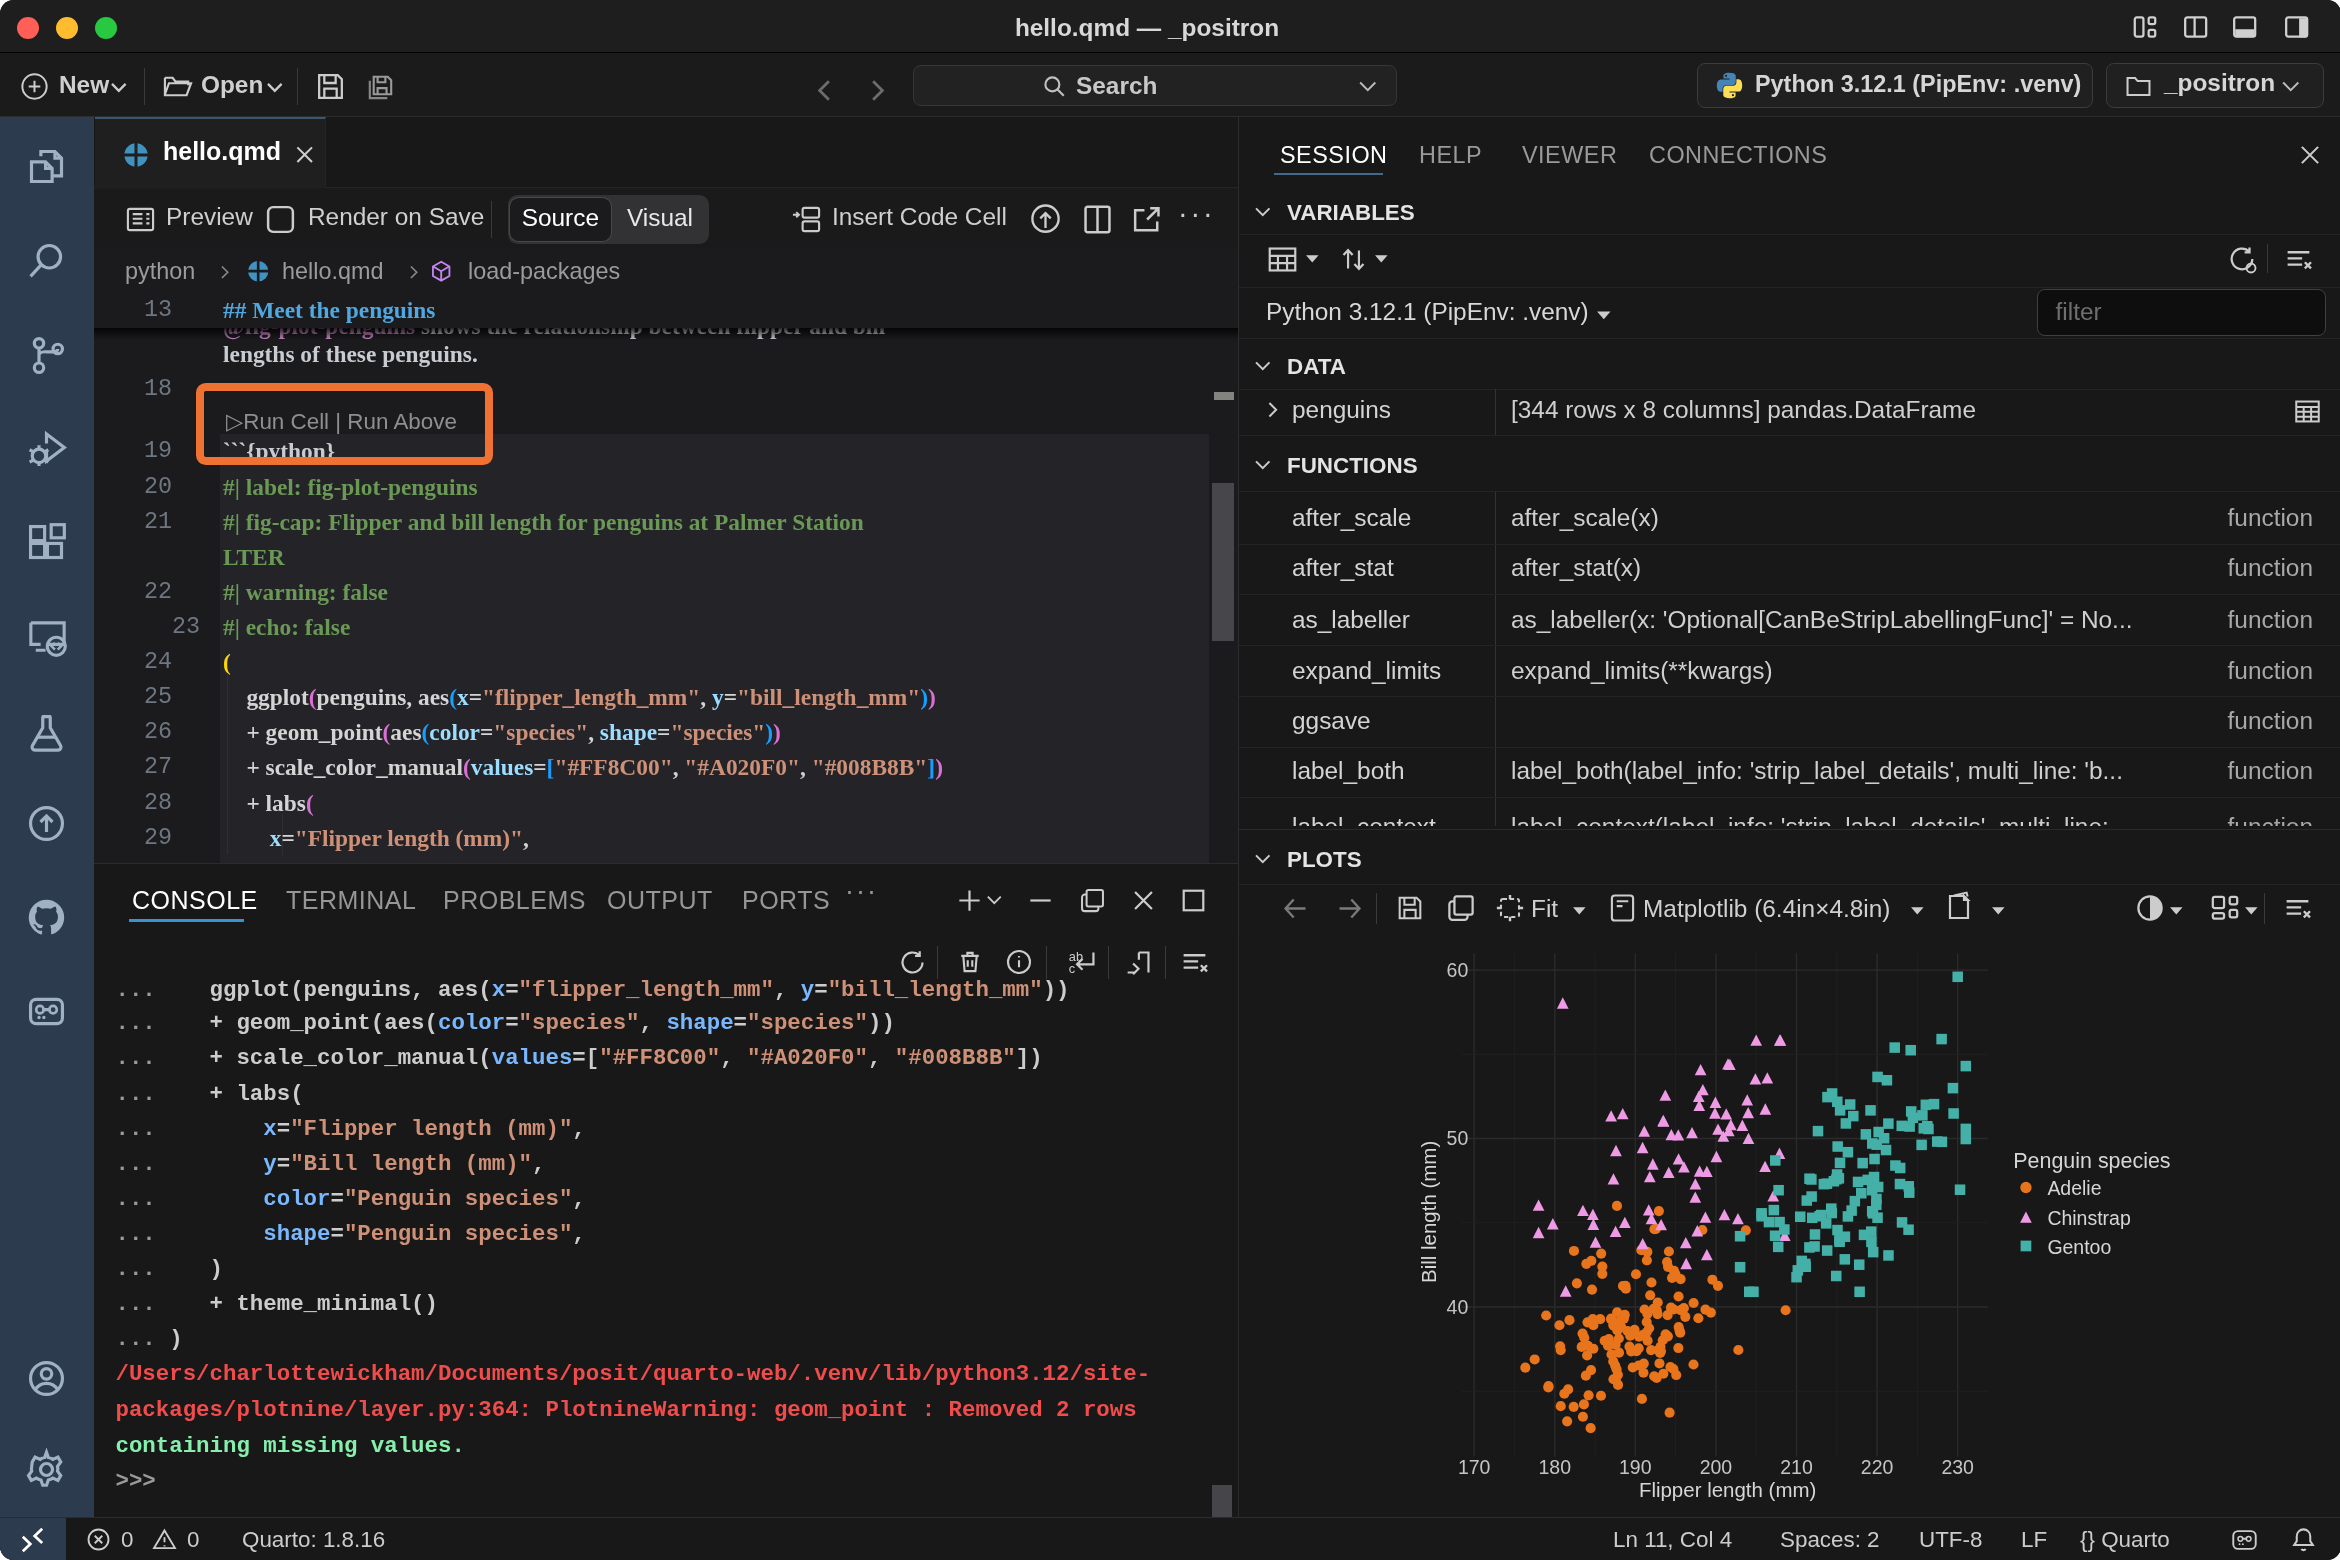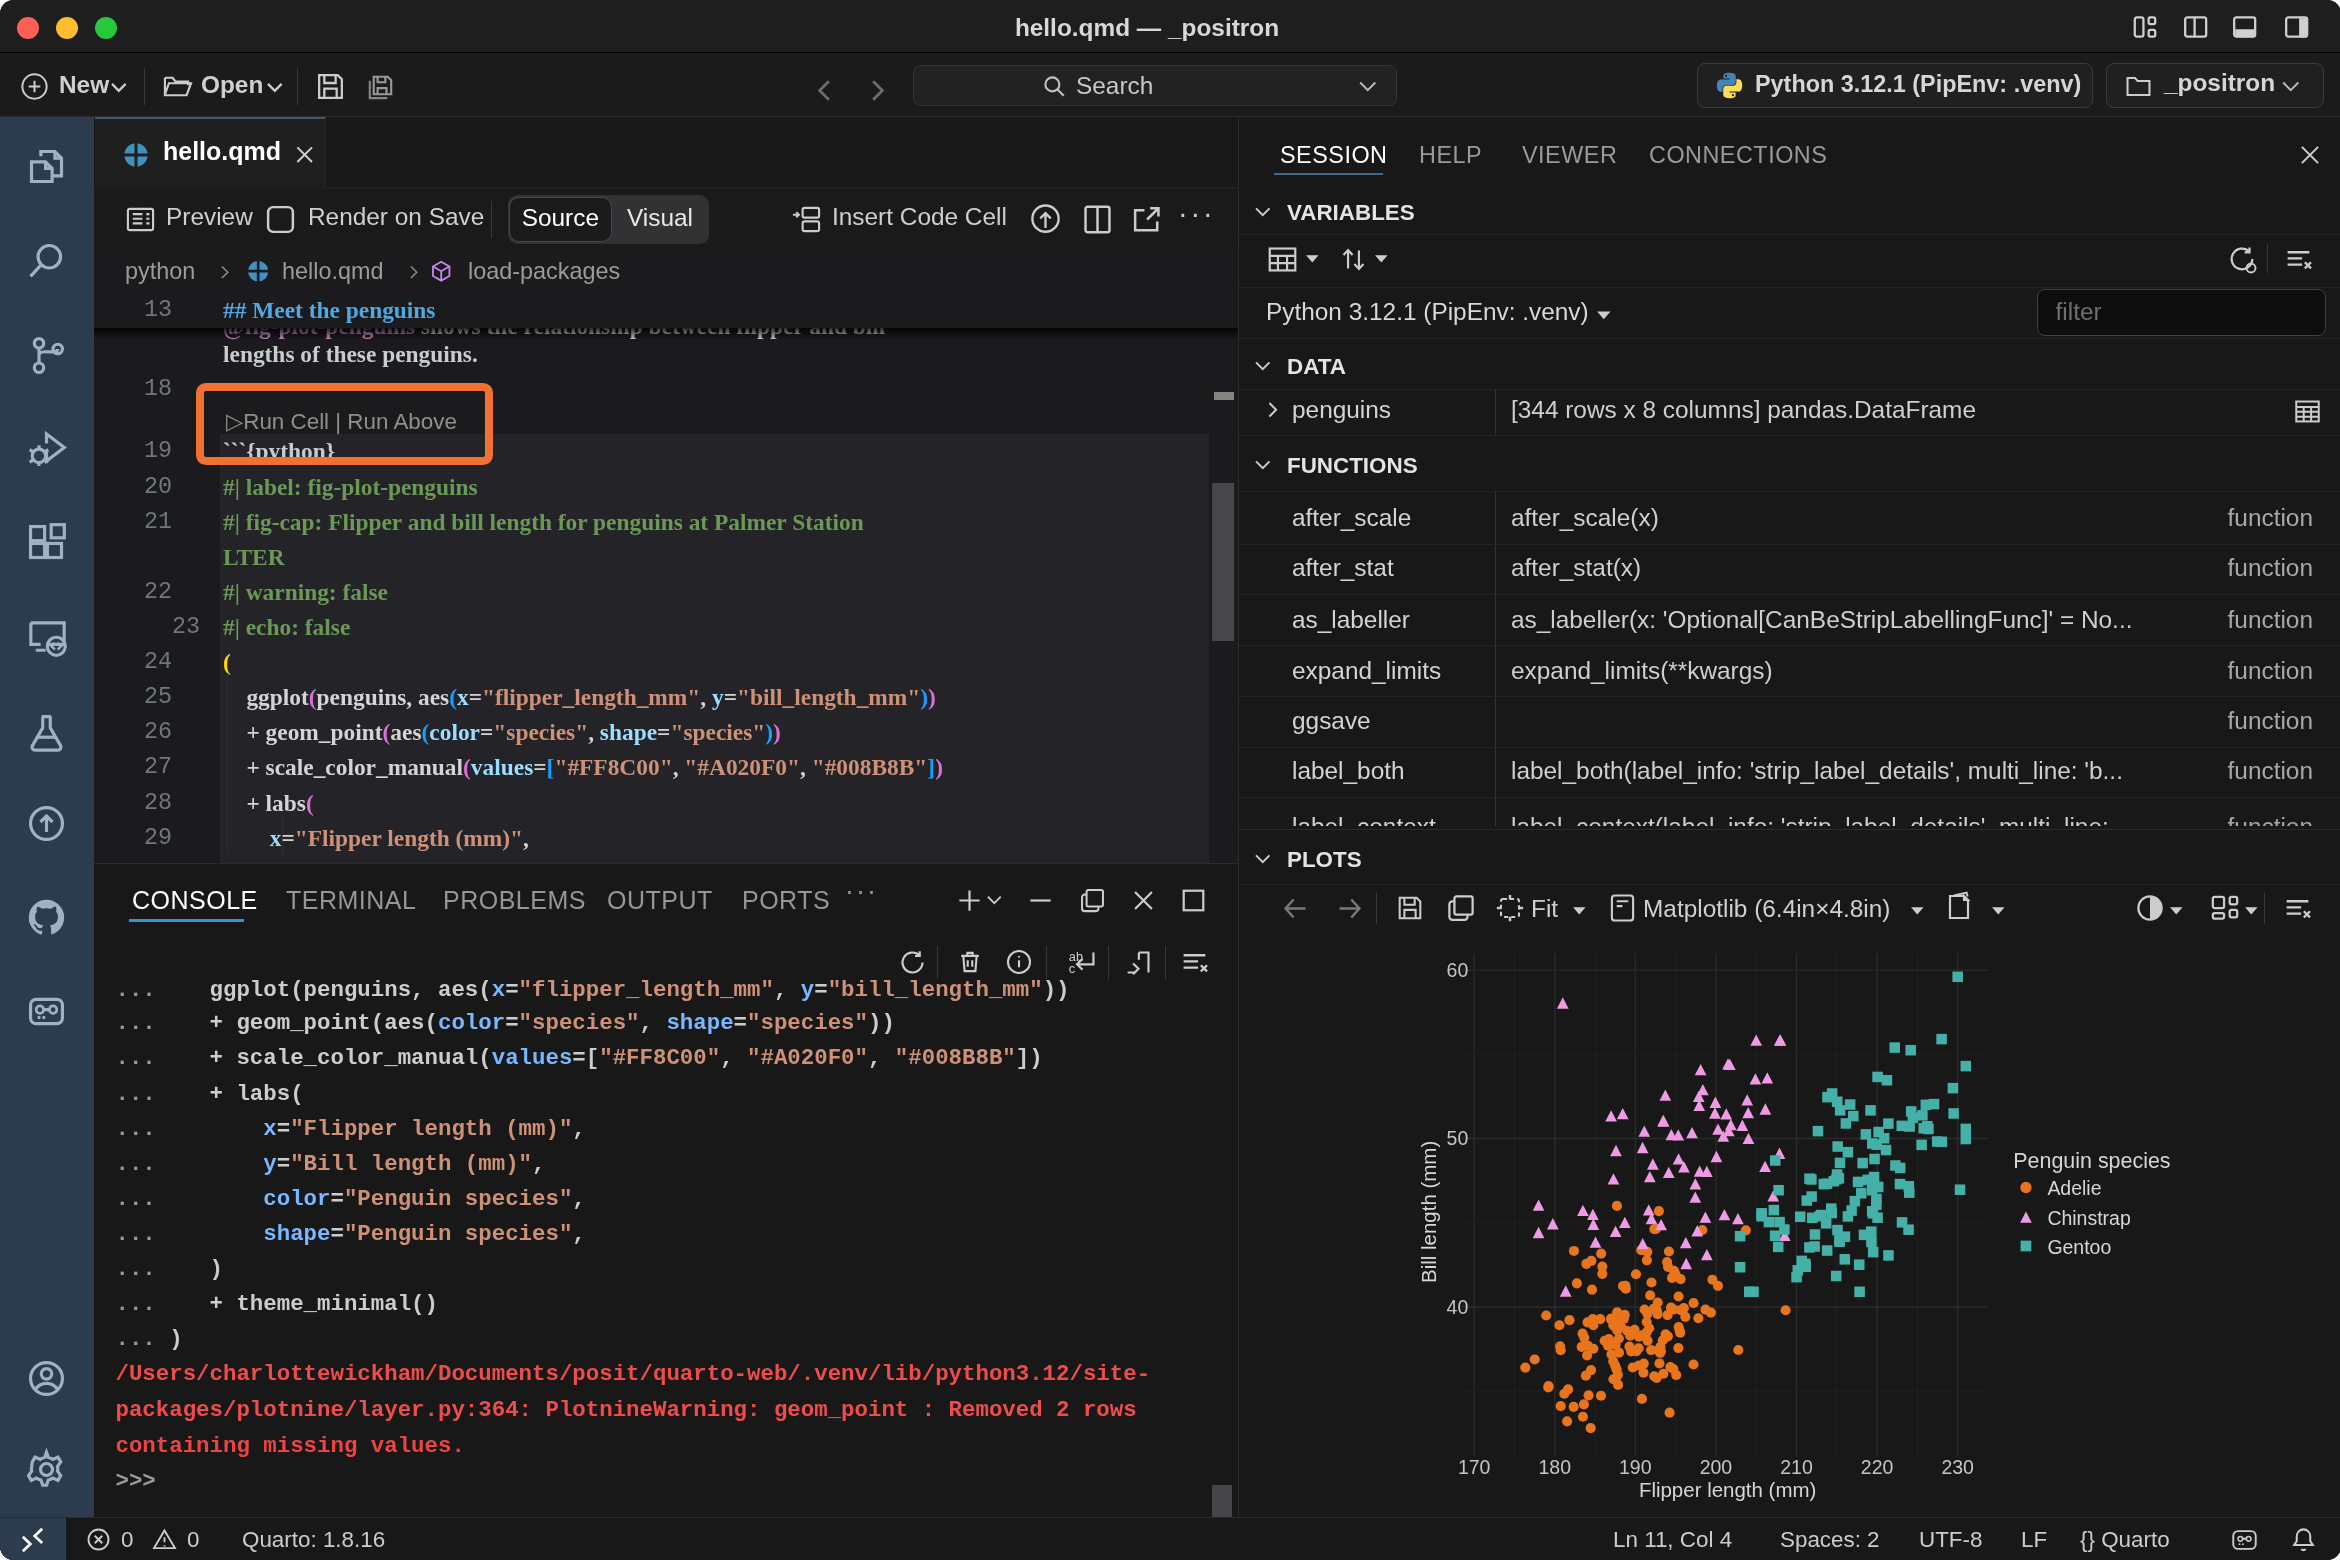--- a/index.html
+++ b/index.html
@@ -8,21 +8,21 @@
 .abs { position:absolute; }
 svg { display:block; }
 
 .titlebar { position:absolute; left:0; top:0; width:2341px; height:53px; background:#1e1e1e; border-bottom:1px solid #000; }
 .tl { position:absolute; top:16.6px; width:22.4px; height:22.4px; border-radius:50%; }
 .titletext { position:absolute; top:13.7px; width:2294px; text-align:center; color:#d8d8d8; font-size:24.4px; font-weight:bold; }
 
 .toolbar { position:absolute; left:0; top:54px; width:2341px; height:63px; background:#1b1b1b; border-bottom:1px solid #2c2c2c; }
 .tbtext { position:absolute; top:16.6px; color:#cfcfcf; font-size:24.4px; }
 .vsep { position:absolute; top:13.7px; width:1px; height:37px; background:#3a3a3a; }
-.searchbox { position:absolute; left:913px; top:10.7px; width:484px; height:41px; background:#222222; border:1px solid #363636; border-radius:7.8px; }
+.searchbox { position:absolute; left:913px; top:10.7px; width:484px; height:41px; background:#222222; border:1px solid #363636; border-radius:7.8px;font-weight:bold; }
 .pybtn { position:absolute; top:8.8px; height:45px; border:1px solid #3c3c3c; border-radius:7.8px; background:#202020; }
 
 .activitybar { position:absolute; left:0; top:117px; width:94px; height:1400px; background:#2c3b4e; }
 .statusbar { position:absolute; left:0; top:1517px; width:2341px; height:43px; background:#181818; border-top:1px solid #2c2c2c; }
 .stext { position:absolute; top:8.8px; color:#cccccc; font-size:22.4px; }
 
 .tabbar { position:absolute; left:94px; top:117px; width:1144px; height:71px; background:#181818; border-bottom:1px solid #252525;}
 .tab { position:absolute; left:1px; top:0; width:231px; height:71px; background:#1f1f1f; border-top:2px solid #3d566f; border-right:1px solid #252525; }
 .edtoolbar { position:absolute; left:94px; top:189px; width:1144px; height:60px; background:#1a1a1a; }
 .breadcrumbs { position:absolute; left:94px; top:250px; width:1144px; height:43px; background:#1b1b1e; color:#9b9b9b; font-size:23.4px; }
@@ -414,21 +414,21 @@
       <div class="conline" style="top:98px;"><span style="color:#9a9a9a;">...</span>    + labs(</div>
       <div class="conline" style="top:133px;"><span style="color:#9a9a9a;">...</span>        <span style="color:#79b8ff;">x</span>=<span style="color:#ce9178;">"Flipper length (mm)"</span>,</div>
       <div class="conline" style="top:168px;"><span style="color:#9a9a9a;">...</span>        <span style="color:#79b8ff;">y</span>=<span style="color:#ce9178;">"Bill length (mm)"</span>,</div>
       <div class="conline" style="top:203px;"><span style="color:#9a9a9a;">...</span>        <span style="color:#79b8ff;">color</span>=<span style="color:#ce9178;">"Penguin species"</span>,</div>
       <div class="conline" style="top:238px;"><span style="color:#9a9a9a;">...</span>        <span style="color:#79b8ff;">shape</span>=<span style="color:#ce9178;">"Penguin species"</span>,</div>
       <div class="conline" style="top:273px;"><span style="color:#9a9a9a;">...</span>    )</div>
       <div class="conline" style="top:308px;"><span style="color:#9a9a9a;">...</span>    + theme_minimal()</div>
       <div class="conline" style="top:343px;"><span style="color:#9a9a9a;">...</span> )</div>
       <div class="conline" style="top:378px; color:#f14c4c;">/Users/charlottewickham/Documents/posit/quarto-web/.venv/lib/python3.12/site-</div>
       <div class="conline" style="top:414px; color:#f14c4c;">packages/plotnine/layer.py:364: PlotnineWarning: geom_point : Removed 2 rows</div>
-      <div class="conline" style="top:450px; color:#ef4444;">containing missing values.</div>
+      <div class="conline" style="top:450px; color:#86efac;">containing missing values.</div>
       <div class="conline" style="top:485px; color:#9a9a9a;">&gt;&gt;&gt;</div>
     </div>
     <div class="abs" style="left:1118px; top:621px; width:19.5px; height:33px; background:#45454a;"></div>
   </div>
 
   <div class="rpanel" id="rpanel">
     <div class="rtab" style="left:41px; color:#ffffff;">SESSION</div>
     <div class="abs" style="left:35px; top:56px; width:109px; height:2px; background:#44688a;"></div>
     <div class="rtab" style="left:180px;">HELP</div>
     <div class="rtab" style="left:283px;">VIEWER</div>

